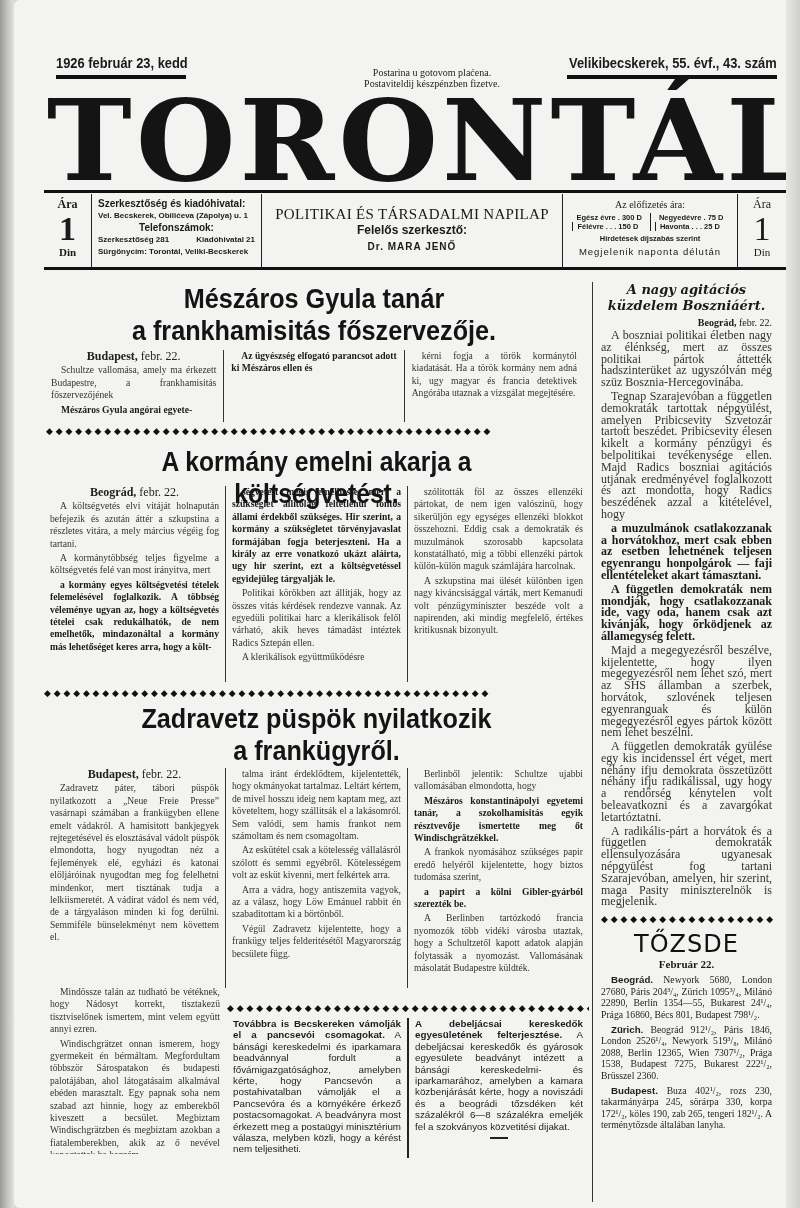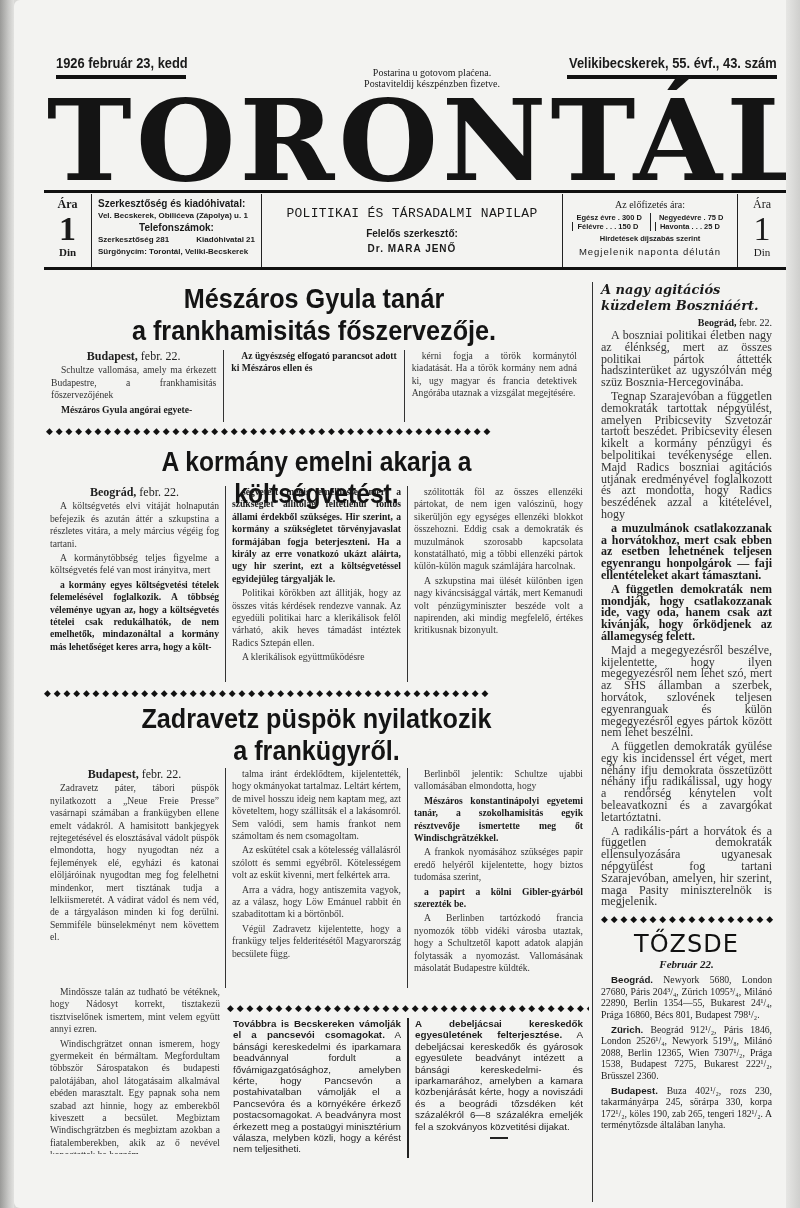--- a/index.html
+++ b/index.html
@@ -46,22 +46,22 @@
   .infobar { position: absolute; top: 194px; left: 30px; width: 742px; height: 76px; display: flex; border-bottom: 3px solid #111; }
   .price-box { width: 48px; border-right: 1px solid #222; text-align: center; font-weight: bold; }
   .price-box .lbl { font-size: 12px; margin-top: 3px; }
   .price-box .num { font-size: 34px; line-height: 34px; }
   .price-box .cur { font-size: 11px; }
   .office-box { width: 170px; border-right: 1px solid #222; font-family: "Liberation Sans", sans-serif; font-size: 8px; font-weight: bold; padding: 4px 6px; line-height: 12px; }
   .office-box .h { font-size: 10px; }
   .office-box .c { text-align: center; font-size: 10px; }
   .office-box .row { display: flex; justify-content: space-between; }
   .center-box { flex: 1; text-align: center; padding-top: 12px; }
-  .center-box .sub { font-family: Liberation Mono, monospace; font-size: 13px; letter-spacing: .3px; }
-  .center-box .ed-l { font-family: "Liberation Sans", sans-serif; font-weight: bold; font-size: 10px; margin-top: 7px; }
+  .center-box .sub { font-family: Liberation Serif, serif; font-size: 15px; letter-spacing: .3px; }
+  .center-box .ed-l { font-family: "Liberation Sans", sans-serif; font-weight: bold; font-size: 12px; margin-top: 0; }
   .center-box .ed-n { font-family: "Liberation Sans", sans-serif; font-weight: bold; font-size: 10px; margin-top: 4px; letter-spacing: 1px; }
   .sub-box { width: 176px; border-left: 1px solid #222; border-right: 1px solid #222; text-align: center; font-size: 8px; padding-top: 5px; }
   .sub-box .t { font-size: 10px; }
   .sub-box .grid { display: flex; justify-content: center; margin: 3px 0; font-family: "Liberation Sans", sans-serif; font-weight: bold; font-size: 7.5px; line-height: 9px; }
   .sub-box .grid div { padding: 0 4px; text-align: left; }
   .sub-box .grid div + div { border-left: 1px solid #222; }
   .sub-box .ad { font-family: "Liberation Sans", sans-serif; font-weight: bold; font-size: 7.5px; }
   .sub-box .pub { font-family: "Liberation Sans", sans-serif; font-weight: normal; font-size: 9.5px; letter-spacing: 1px; margin-top: 3px; }
   .price-box.r { border-right: none; font-weight: normal; }
 
@@ -94,26 +94,26 @@
 
   .dots3 { top: 1003px; left: 213px; width: 362px; }
   .a4 { position: absolute; top: 1018px; left: 213px; width: 362px; height: 140px; display: flex; }
   .a4 > div { flex: 1; padding: 0 6px; font-family: "Liberation Sans", sans-serif; font-size: 9.8px; line-height: 11.4px; text-align: justify; color: #1d1d1d; }
   .a4 > div + div { border-left: 2px solid #222; }
   .a4 b { font-weight: bold; }
   .a4 .end { display: block; width: 18px; height: 2px; background: #222; margin: 5px auto 0; }
 
   
   .rcol { position: absolute; top: 282px; left: 578px; width: 180px; height: 920px; border-left: 1px solid #333; padding-left: 8px; }
-  .r-head { font-family: "DejaVu Serif", serif; font-style: italic; font-weight: bold; font-size: 13px; line-height: 16px; margin-bottom: 3px; }
+  .r-head { font-family: "DejaVu Serif", serif; font-style: italic; font-weight: bold; font-size: 13px; line-height: 16px; text-align: center; margin-bottom: 3px; }
   .r-dl { text-align: right; font-size: 10px; margin-bottom: 2px; }
   .rcol .col-text { font-size: 12px; line-height: 11.8px; }
   .rcol .dots { position: static; width: 175px; margin: 6px 0; }
   .tozsde { font-family: "DejaVu Sans", sans-serif; font-size: 24px; letter-spacing: 1px; text-align: center; line-height: 28px; color: #111; }
-  .tozsde-date { font-style: italic; font-weight: bold; text-align: center; font-size: 11px; margin-bottom: 4px; }
+  .tozsde-date { font-weight: bold; text-align: center; font-size: 11px; margin-bottom: 4px; }
   .tz { font-size: 9.7px; line-height: 11.6px; text-align: justify; color: #1d1d1d; }
   .tz p { text-indent: 10px; margin-bottom: 3px; }
   .tz b { font-family: "Liberation Sans", sans-serif; font-weight: bold; }
 </style>
 </head>
 <body>
 
 <div class="page">
 
   <div class="topline">

